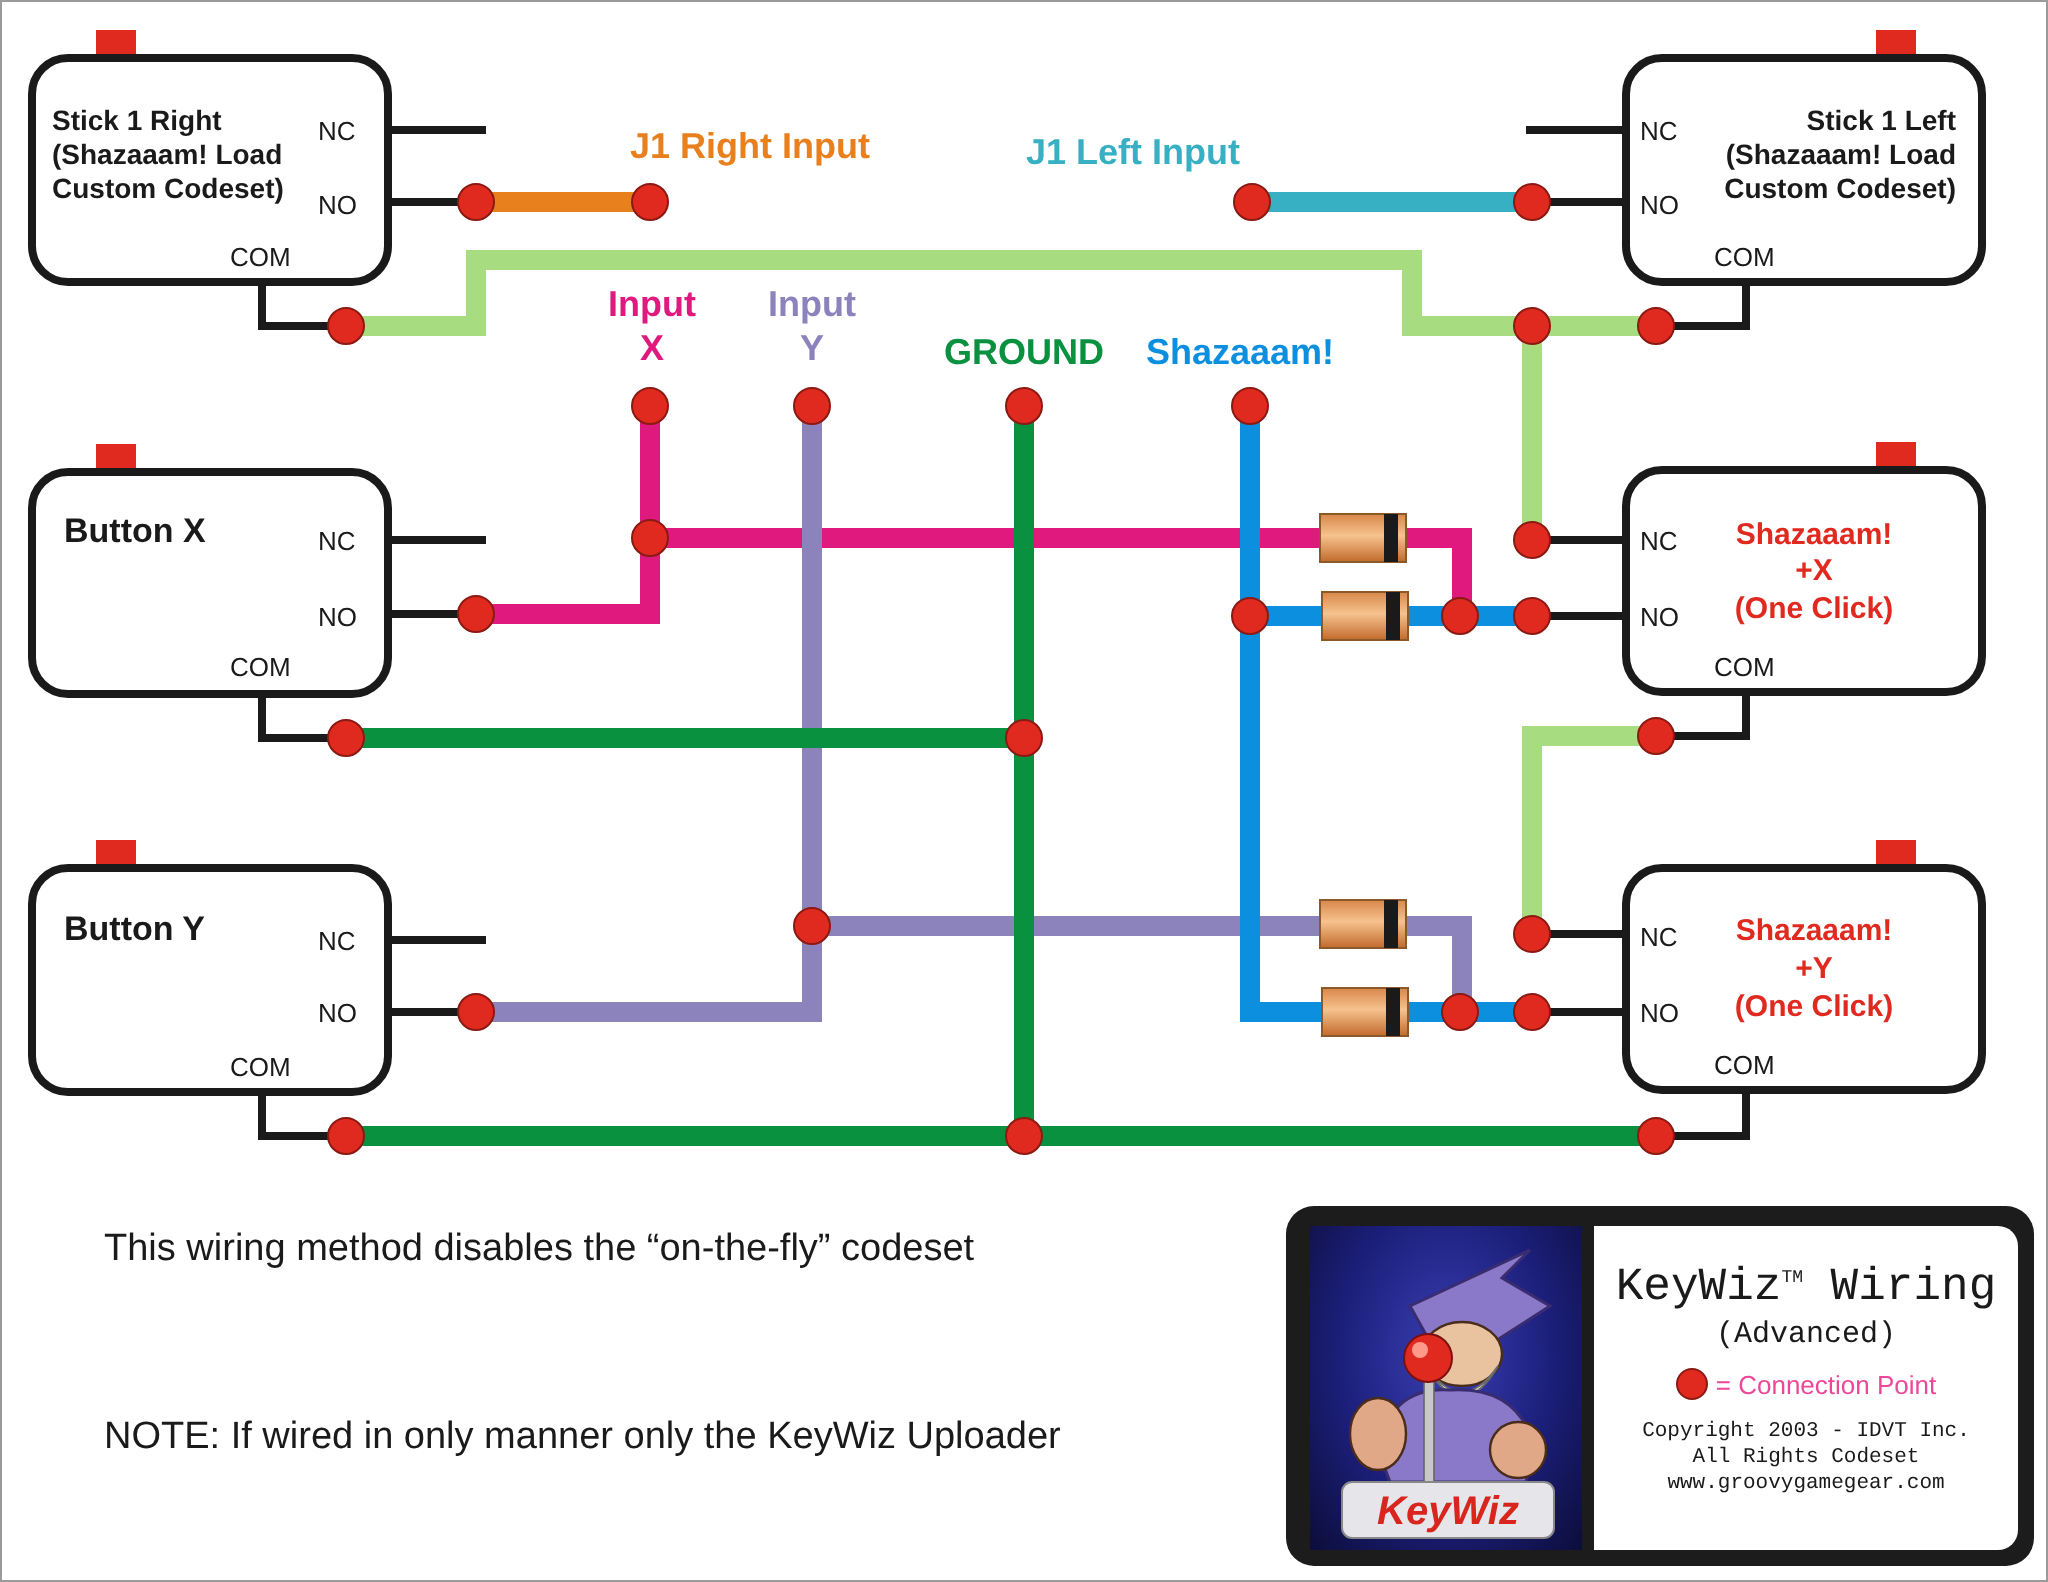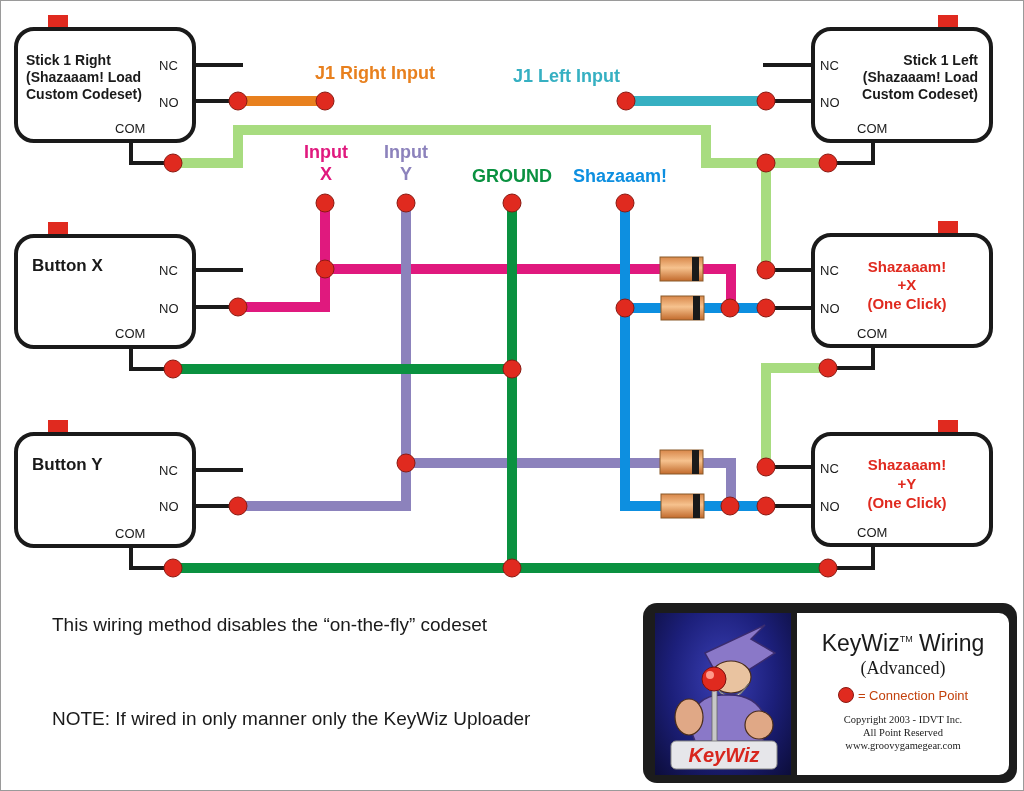--- a/index.html
+++ b/index.html
@@ -6,25 +6,25 @@
   body { width: 1024px; height: 791px; position: relative; overflow: hidden; font-family: "Liberation Sans", sans-serif; }
   #frame { position: absolute; left: 0; top: 0; width: 1022px; height: 789px; border: 1px solid #9a9a9a; background: #fff; }
   svg#diagram { position: absolute; left: 0; top: 0; }
   .sw-text { font-family: "Liberation Sans", sans-serif; font-weight: bold; font-size: 14px; fill: #1a1a1a; }
   .term { font-family: "Liberation Sans", sans-serif; font-size: 13px; fill: #1a1a1a; }
   .lbl { font-family: "Liberation Sans", sans-serif; font-weight: bold; font-size: 18px; }
   .note { position: absolute; left: 52px; font-family: Liberation Sans, sans-serif; font-size: 19px; color: #1a1a1a; line-height: 26px; }
   #logo-panel { position: absolute; left: 643px; top: 603px; width: 374px; height: 180px; background: #1c1c1c; border-radius: 14px; }
   #logo-art { position: absolute; left: 12px; top: 10px; width: 136px; height: 162px; background: radial-gradient(ellipse at 50% 40%, #3a3fb5 0%, #1c1f7a 55%, #0c0d3a 100%); }
   #logo-card { position: absolute; left: 154px; top: 10px; width: 212px; height: 162px; background: #fff; border-radius: 0 10px 10px 0; text-align: center; }
-  .lc-title { font-family: Liberation Sans, sans-serif; font-size: 23px; color: #1a1a1a; line-height: 29px; }
-  .lc-sub { font-family: Liberation Serif, serif; font-size: 18px; color: #1a1a1a; }
-  .lc-legend { font-family: "Liberation Sans", sans-serif; font-size: 13px; color: #c2410c; margin-top: 8px; }
+  .lc-title { font-family: Liberation Mono, monospace; font-size: 23px; color: #1a1a1a; line-height: 29px; }
+  .lc-sub { font-family: Liberation Mono, monospace; font-size: 15px; color: #1a1a1a; }
+  .lc-legend { font-family: "Liberation Sans", sans-serif; font-size: 13px; color: #ec4899; margin-top: 8px; }
   .lc-dot { display: inline-block; width: 14px; height: 14px; border-radius: 50%; background: #e02a1f; border: 1px solid #8a1a12; vertical-align: -3px; margin-right: 4px; }
-  .lc-copy { font-family: Liberation Serif, serif; font-size: 10.5px; color: #1a1a1a; line-height: 13px; margin-top: 10px; }
+  .lc-copy { font-family: Liberation Mono, monospace; font-size: 10.5px; color: #1a1a1a; line-height: 13px; margin-top: 10px; }
 </style>
 </head>
 <body>
 
 <div id="frame"></div>
 
 <svg id="diagram" width="1024" height="791" viewBox="0 0 1024 791" xmlns="http://www.w3.org/2000/svg">
 
   <g id="wires" fill="none" stroke-linecap="butt" stroke-linejoin="miter">
 
@@ -235,17 +235,17 @@
       <rect x="16" y="128" width="106" height="28" rx="5" fill="#e6e6ea" stroke="#888" stroke-width="1"></rect>
       <text x="69" y="149" text-anchor="middle" font-family="Liberation Sans, sans-serif" font-weight="bold" font-style="italic" font-size="20" fill="#d8261e">KeyWiz</text>
     </svg>
   </div>
   <div id="logo-card">
     <div class="lc-title" style="margin-top:12px;"><span>KeyWiz</span><sup style="font-size:9px">TM</sup><span> Wiring</span></div>
     <div class="lc-sub">(Advanced)</div>
     <div class="lc-legend"><span class="lc-dot"></span><span>= Connection Point</span></div>
     <div class="lc-copy">
       <div>Copyright 2003 - IDVT Inc.</div>
-      <div>All Point Reserved</div>
+      <div>All Rights Codeset</div>
       <div>www.groovygamegear.com</div>
     </div>
   </div>
 </div>
 
 </body></html>

